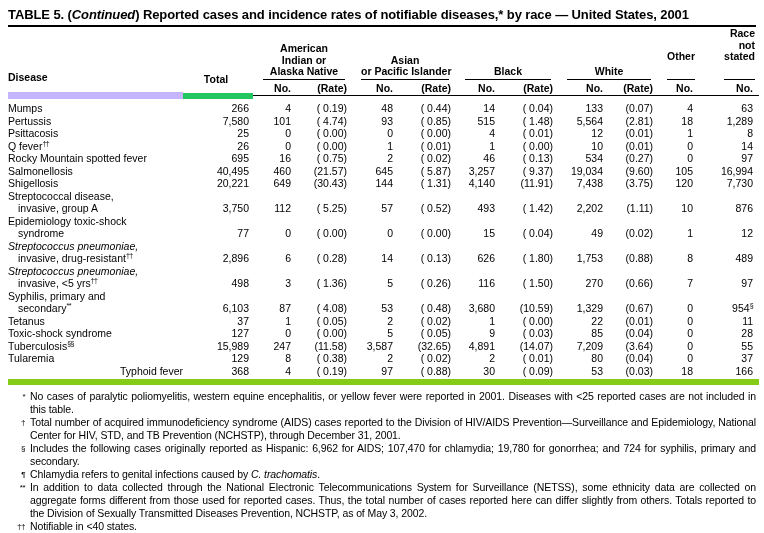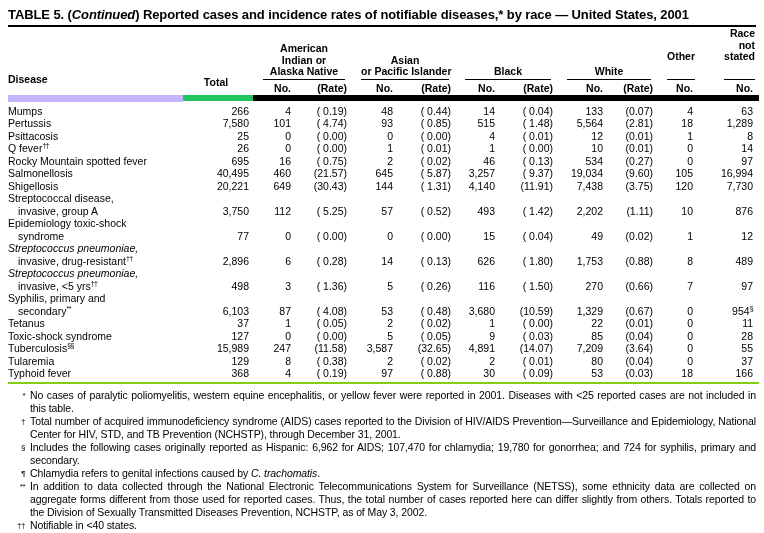--- a/index.html
+++ b/index.html
@@ -47,31 +47,31 @@
   .gwrap {
     margin: 0 6px 0 10px;
     border-bottom: 1px solid #000;
     padding-bottom: 1px;
     text-align: center;
   }
   .gwrap-sm { text-align: right; padding-right: 4px; }
   .gline { line-height: 11.5px; }
   .uline { display: inline-block; border-bottom: 1px solid #000; padding-bottom: 16px; }
 
-  tr.subrow th { border-bottom: 6px solid #000000; padding-bottom: 1px; padding-top: 2px; margin-top: 36px; }
+  tr.subrow th { border-bottom: 1px solid #000000; padding-bottom: 1px; padding-top: 2px; margin-top: 36px; }
   .h-no   { text-align: right; padding-right: 6px; }
   .h-rate { text-align: right; padding-right: 4px; }
 
   tbody td { text-align: right; }
   td.c-disease { text-align: left; }
   td.c-no   { padding-right: 6px; }
   td.c-rate { padding-right: 4px; }
   td.c-total { padding-right: 4px; }
   tbody tr.first td { padding-top: 3px; }
-  tbody tr.last td { border-bottom: 2px solid #84cc16; padding-bottom: 2px; }
+  tbody tr.last td { border-bottom: 6px solid #84cc16; padding-bottom: 2px; text-align: right; }
 
   .dline { line-height: 12.5px; }
   .dline.indent { padding-left: 10px; }
   .dline.ital { font-style: italic; }
 
   sup.mkr { font-size: 7px; line-height: 0; vertical-align: super; letter-spacing: -0.5px; }
 
   
   .footnotes { margin-top: 5px; }
   .fn {

